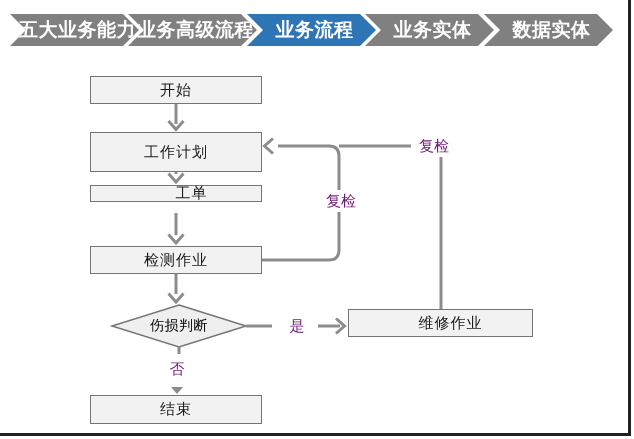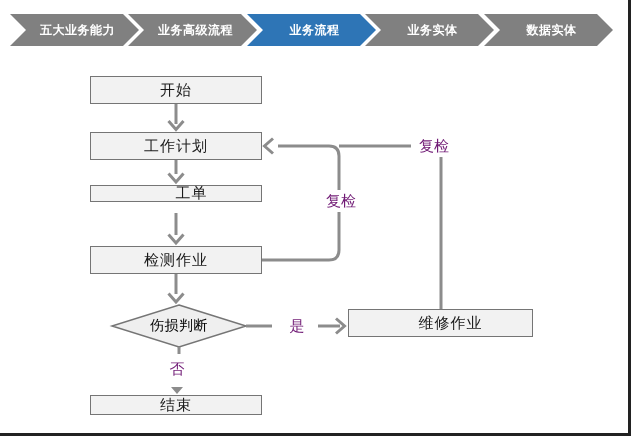--- a/index.html
+++ b/index.html
@@ -10,21 +10,21 @@
     overflow:hidden;
     font-family:"Liberation Sans","DejaVu Sans",sans-serif;
   }
   
   .nav-step{
     position:absolute;top:14px;height:32px;width:129px;
     background:#808080;
     clip-path:polygon(0% 0%, calc(100% - 16px) 0%, 100% 50%, calc(100% - 16px) 100%, 0% 100%, 16px 50%);
     display:flex;align-items:center;justify-content:center;
     padding-left:6px;box-sizing:border-box;
-    color:#ffffff;font-size:12px;font-weight:bold;
+    color:#ffffff;font-size:19px;font-weight:bold;
     letter-spacing:0.5px;white-space:nowrap;
     cursor:pointer;
   }
   .nav-step.active{background:#2E75B6;}
   .n1{left:10px}.n2{left:128px}.n3{left:247px}.n4{left:365px}.n5{left:484px}
   
   .node{
     position:absolute;
     background:#F2F2F2;
     border:1.5px solid #757575;
@@ -105,31 +105,31 @@
     </g>
 
     <g>
       <path d="M179 347 V354" stroke-width="3"></path>
       <polygon points="171,387 183,387 177,394" fill="#8C8C8C" stroke="none"></polygon>
     </g>
   </svg>
 
   <div class="node" style="left:90px;top:76px;width:172px;height:28px;">开始</div>
 
-  <div class="node" style="left:90px;top:132px;width:172px;height:28px;">工作计划</div>
+  <div class="node" style="left:90px;top:132px;width:172px;height:40px;">工作计划</div>
 
   <div class="node" style="left:90px;top:185px;width:172px;height:17px;padding-left:31px;">工单</div>
 
   <div class="node" style="left:90px;top:246px;width:172px;height:28px;">检测作业</div>
 
   <div class="diamond-label">伤损判断</div>
 
   <div class="node" style="left:348px;top:309px;width:185px;height:28px;padding-left:20px;">维修作业</div>
 
-  <div class="node" style="left:90px;top:395px;width:172px;height:20px;">结束</div>
+  <div class="node" style="left:90px;top:395px;width:172px;height:29px;">结束</div>
 
   <div class="labels-layer">
     <div class="edge-label" style="left:318px;top:190px;width:46px;height:22px;">复检</div>
     <div class="edge-label" style="left:411px;top:135px;width:46px;height:22px;">复检</div>
     <div class="edge-label" style="left:283px;top:315px;width:28px;height:22px;">是</div>
     <div class="edge-label" style="left:163px;top:358px;width:28px;height:22px;">否</div>
   </div>
 
   <div class="frame-right"></div>
   <div class="frame-bottom"></div>

